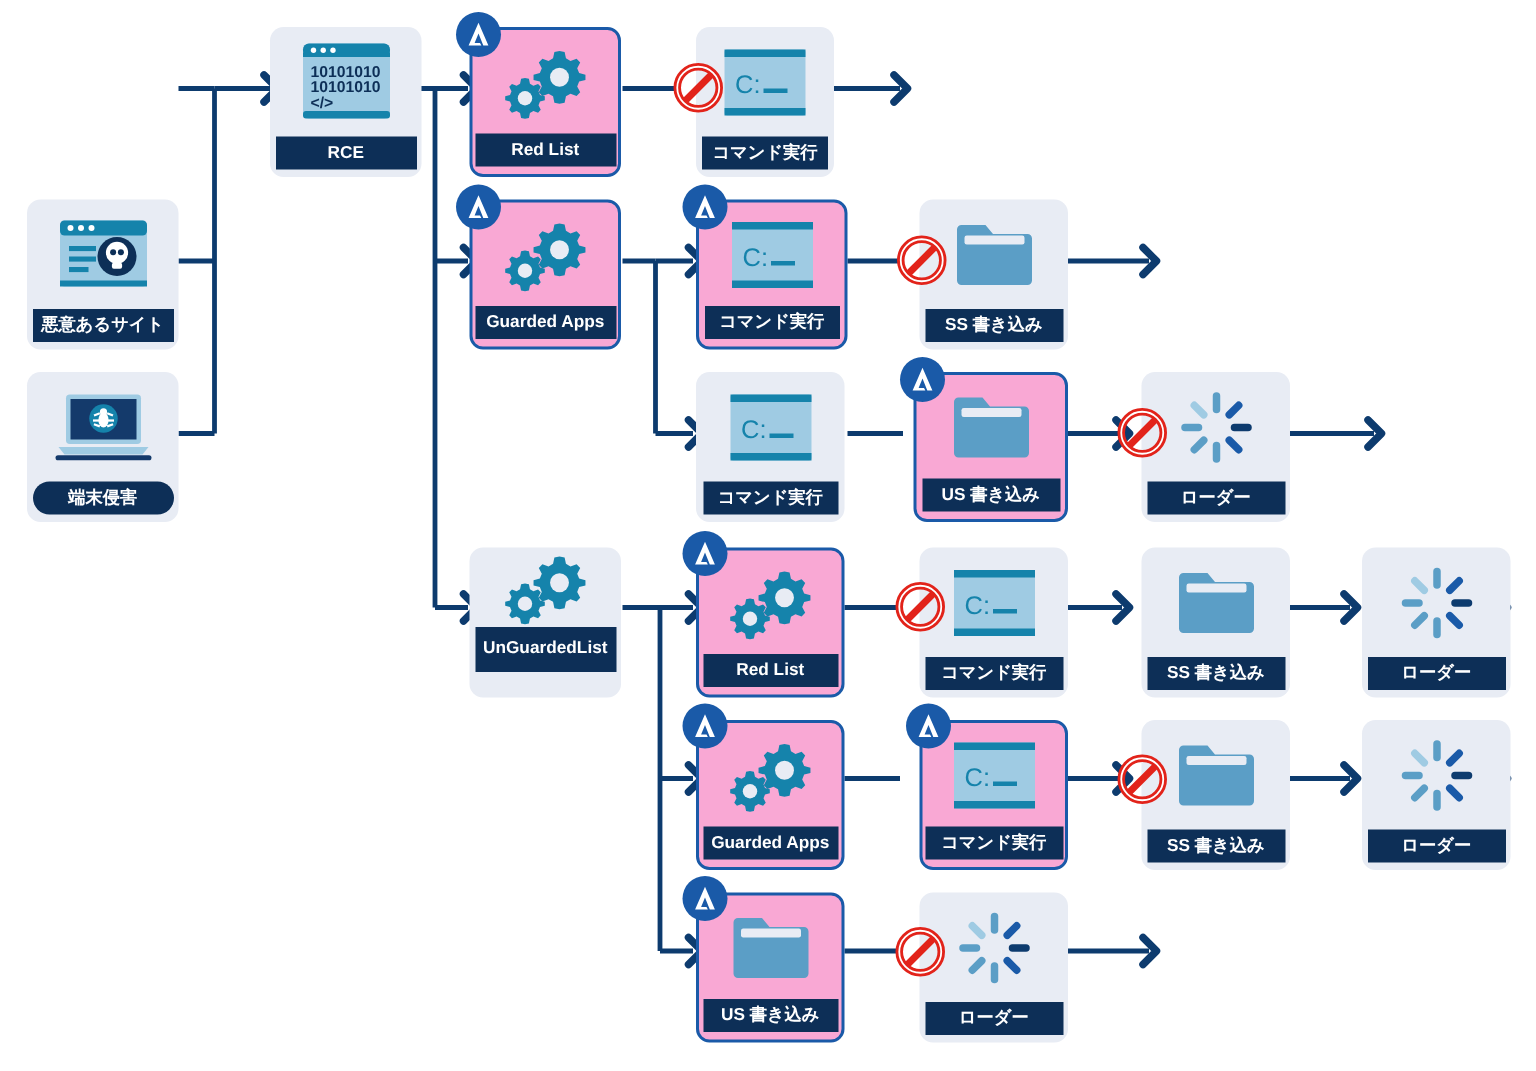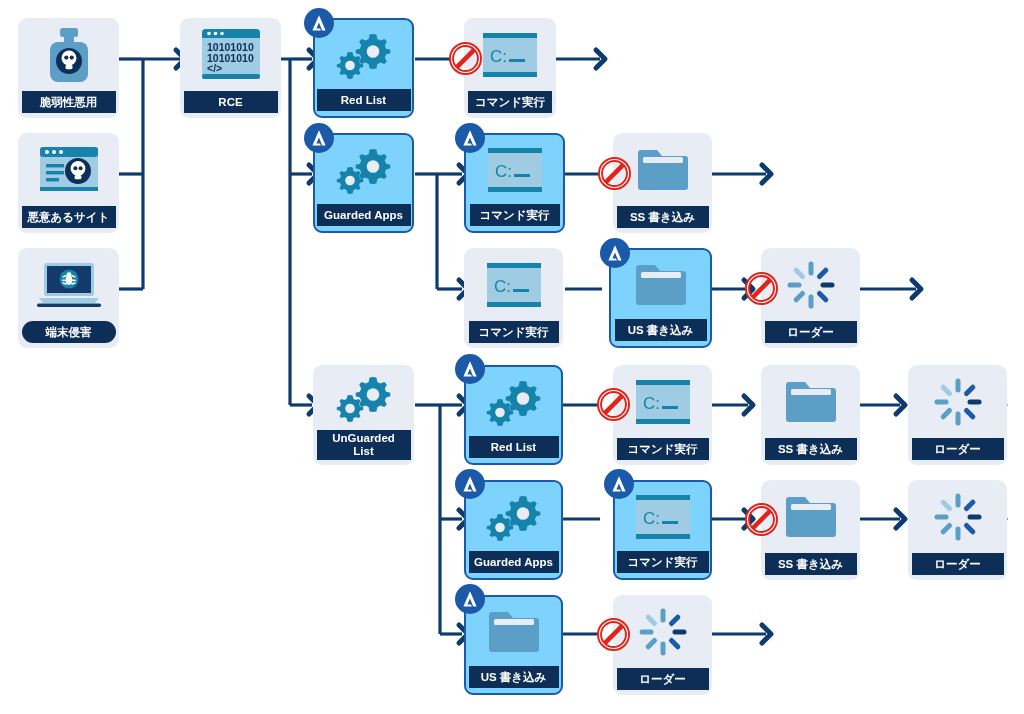--- a/index.html
+++ b/index.html
@@ -16,21 +16,21 @@
   
   .node{
     position:absolute;
     background:#e8ecf4;
     border-radius:9px;
     box-sizing:border-box;
     display:flex;flex-direction:column;
     align-items:center;justify-content:flex-start;
   }
   .node.outlined{
-    background:#7dd3fc;
+    background:#f9a8d4;
     border:2.5px solid #1a5aa8;
     border-radius:9px;
   }
   .node .icon-wrap{
     flex:1 1 auto;width:100%;
     display:flex;align-items:center;justify-content:center;
   }
   .label{
     background:#0d2f57;color:#ffffff;
     font-size:11.5px;font-weight:bold;
@@ -132,35 +132,20 @@
       <use href="#chev" x="744" y="405"></use>
       <use href="#chev" x="896" y="405"></use>
       <use href="#chev" x="996" y="405"></use>
       <use href="#chev" x="744" y="519"></use>
       <use href="#chev" x="896" y="519"></use>
       <use href="#chev" x="996" y="519"></use>
       <use href="#chev" x="762" y="634"></use>
     </g>
   </svg>
 
-  <div class="node" style="left:18px;top:18px;width:101px;height:100px;">
-    <div class="icon-wrap">
-      <svg width="56" height="60" viewBox="0 0 56 60">
-        <rect x="19" y="3" width="18" height="9" rx="2.5" fill="#5b9ec6"></rect>
-        <rect x="23" y="11" width="10" height="7" fill="#5b9ec6"></rect>
-        <rect x="9" y="17" width="38" height="40" rx="8" fill="#5b9ec6"></rect>
-        <circle cx="28" cy="36" r="13" fill="#0d2f57"></circle>
-        <circle cx="28" cy="33" r="7.5" fill="#ffffff"></circle>
-        <circle cx="25.3" cy="32.6" r="2.1" fill="#0d2f57"></circle>
-        <circle cx="30.7" cy="32.6" r="2.1" fill="#0d2f57"></circle>
-        <rect x="24.5" y="40" width="7" height="4.2" rx="1.4" fill="#ffffff"></rect>
-      </svg>
-    </div>
-    <div class="label" style="width:94px;height:22px;margin-bottom:5px;">脆弱性悪用</div>
-  </div>
 
   <div class="node" style="left:18px;top:133px;width:101px;height:100px;">
     <div class="icon-wrap">
       <svg width="62" height="50" viewBox="0 0 62 50">
         <rect x="2" y="2" width="58" height="44" rx="3" fill="#9fcbe3"></rect>
         <rect x="2" y="2" width="58" height="10" rx="3" fill="#1583ab"></rect>
         <circle cx="9" cy="7" r="2" fill="#ffffff"></circle>
           <circle cx="16" cy="7" r="2" fill="#ffffff"></circle>
           <circle cx="23" cy="7" r="2" fill="#ffffff"></circle>
         <rect x="2" y="42" width="58" height="4" fill="#1583ab"></rect>
@@ -368,21 +353,21 @@
     <div class="icon-wrap">
       <svg width="58" height="50" viewBox="0 0 58 50">
         <g fill="#1583ab">
           <path d="M38 4 l3.4 .6 .9 4.3 3 1.7 4.1-1.5 2.4 2.5 -2 3.9 1.3 3.2 4.2 1.1 0 3.5 -4.2 1.1 -1.3 3.2 2 3.9 -2.4 2.5 -4.1-1.5 -3 1.7 -.9 4.3 -3.4 .6 -3.4-.6 -.9-4.3 -3-1.7 -4.1 1.5 -2.4-2.5 2-3.9 -1.3-3.2 -4.2-1.1 0-3.5 4.2-1.1 1.3-3.2 -2-3.9 2.4-2.5 4.1 1.5 3-1.7 .9-4.3z"></path>
           <circle cx="38" cy="21.5" r="6.3" fill="#e8ecf4"></circle>
           <path d="M15 22 l2.6 .5 .7 3.3 2.3 1.3 3.1-1.1 1.8 1.9 -1.5 3 1 2.5 3.2 .8 0 2.7 -3.2 .8 -1 2.5 1.5 3 -1.8 1.9 -3.1-1.1 -2.3 1.3 -.7 3.3 -2.6 .5 -2.6-.5 -.7-3.3 -2.3-1.3 -3.1 1.1 -1.8-1.9 1.5-3 -1-2.5 -3.2-.8 0-2.7 3.2-.8 1 -2.5 -1.5-3 1.8-1.9 3.1 1.1 2.3-1.3 .7-3.3z"></path>
           <circle cx="15" cy="35.5" r="4.8" fill="#e8ecf4"></circle>
         </g>
       </svg>
     </div>
-    <div class="label two-line" style="width:94px;height:30px;margin-bottom:5px;flex-direction:column;">
+    <div class="label two-line" style="width:94px;height:30px;margin-bottom:17px;">
       <span>UnGuarded</span>
       <span>List</span>
     </div>
   </div>
 
   <div class="abadge" style="left:455px;top:354px;">
     <svg width="22" height="22" viewBox="0 0 22 22">
         <path d="M11 3.2 L17.6 18.4 L14.2 18.4 L11 10.4 L8.4 16.6 L12 16.6 L12.9 18.4 L4.4 18.4 Z" fill="#ffffff"></path>
       </svg>
   </div>

